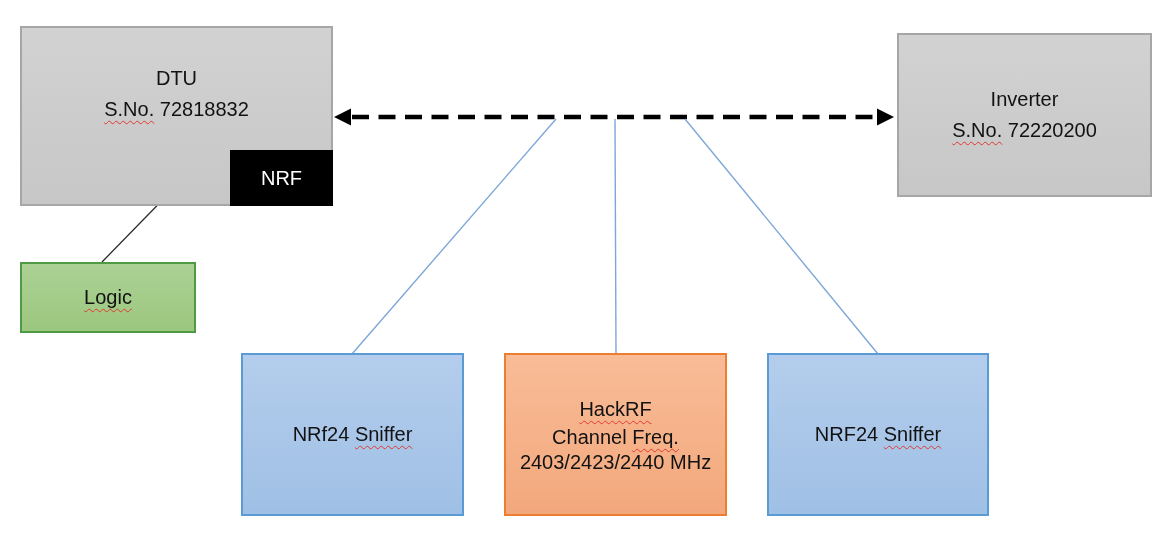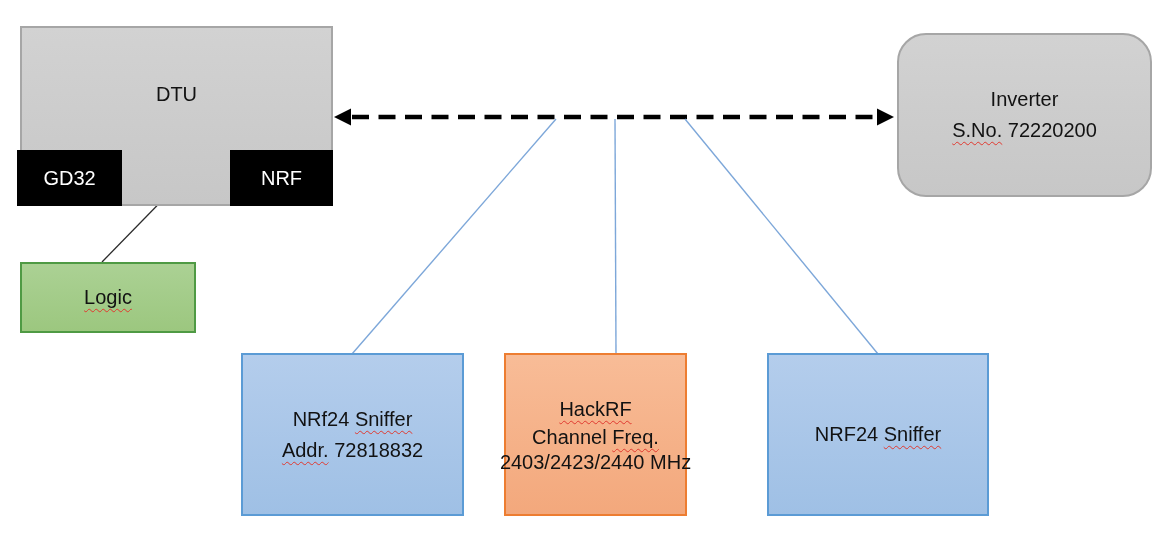--- a/index.html
+++ b/index.html
@@ -54,23 +54,23 @@
   }
   .orange {
     background: linear-gradient(180deg, #f8bc97, #f3a87c);
     border: 2px solid #ed7d31;
   }
   
   #dtu-box      { left: 20px;  top: 26px;  width: 313px; height: 180px; padding-bottom: 44px; }
   #gd32-box     { left: 17px;  top: 150px; width: 105px; height: 56px; }
   #nrf-box      { left: 230px; top: 150px; width: 103px; height: 56px; text-align: right; }
   #logic-box    { left: 20px;  top: 262px; width: 176px; height: 71px; }
-  #inverter-box { left: 897px; top: 33px;  width: 255px; height: 164px; border-radius: 29px; }
+  #inverter-box { left: 897px; top: 33px;  width: 255px; height: 164px; }
   #sniffer1-box { left: 241px; top: 353px; width: 223px; height: 163px; }
-  #hackrf-box   { left: 504px; top: 353px; width: 183px; height: 163px; }
+  #hackrf-box   { left: 504px; top: 353px; width: 223px; height: 163px; }
   #sniffer2-box { left: 767px; top: 353px; width: 222px; height: 163px; }
 </style>
 </head>
 <body>
 
 <div id="canvas">
 
   <svg id="connector-layer" viewBox="0 0 1157 543" xmlns="http://www.w3.org/2000/svg">
 
     <line x1="352" y1="117" x2="877" y2="117" stroke="#000000" stroke-width="4.5" stroke-dasharray="17 9.5"></line>
@@ -83,25 +83,26 @@
 
     <line x1="183" y1="179" x2="102" y2="262" stroke="#2b2b2b" stroke-width="1.3"></line>
 
     <line x1="556" y1="119" x2="352" y2="354" stroke="#7da7d9" stroke-width="1.4"></line>
     <line x1="615" y1="119" x2="616" y2="354" stroke="#7da7d9" stroke-width="1.4"></line>
     <line x1="685" y1="119" x2="878" y2="354" stroke="#7da7d9" stroke-width="1.4"></line>
   </svg>
 
   <div id="dtu-box" class="box gray">
     <div class="line">DTU</div>
+    <div class="line">
+      <span class="sq">S.No.</span>
+      <span>72818832</span>
+    </div>
   </div>
 
-  <div id="gd32-box" class="box black">
-    <div class="line">GD32</div>
-  </div>
 
   <div id="nrf-box" class="box black">
     <div class="line">NRF</div>
   </div>
 
   <div id="logic-box" class="box green">
     <div class="line sq">Logic</div>
   </div>
 
   <div id="inverter-box" class="box gray">
@@ -110,24 +111,20 @@
       <span class="sq">S.No.</span>
       <span>72220200</span>
     </div>
   </div>
 
   <div id="sniffer1-box" class="box blue">
     <div class="line">
       <span>NRf24</span>
       <span class="sq">Sniffer</span>
     </div>
-    <div class="line">
-      <span class="sq">Addr.</span>
-      <span>72818832</span>
-    </div>
   </div>
 
   <div id="hackrf-box" class="box orange">
     <div class="line sq">HackRF</div>
     <div class="sub">
       <span>Channel</span>
       <span class="sq">Freq.</span>
     </div>
     <div class="sub">2403/2423/2440 MHz</div>
   </div>

